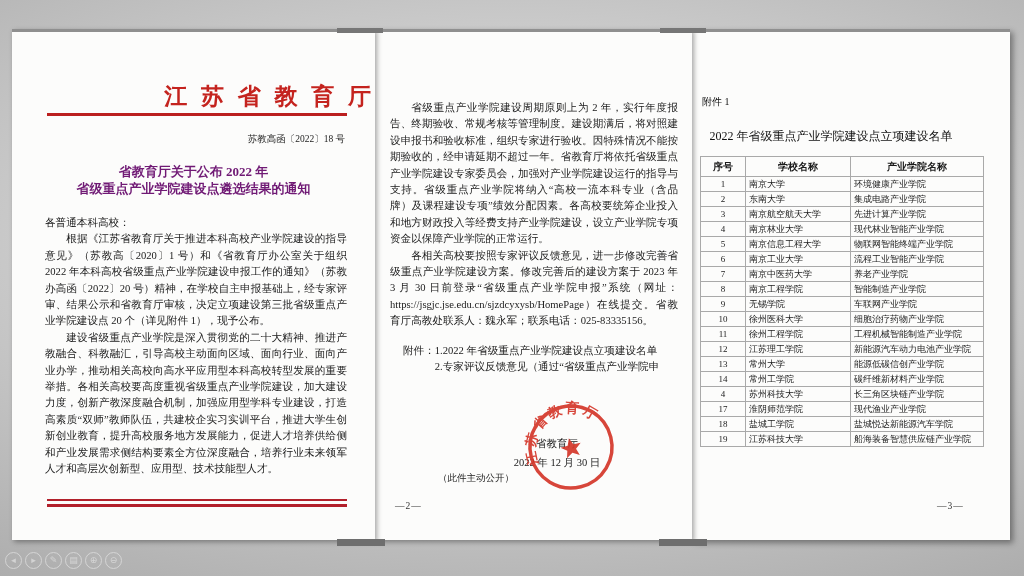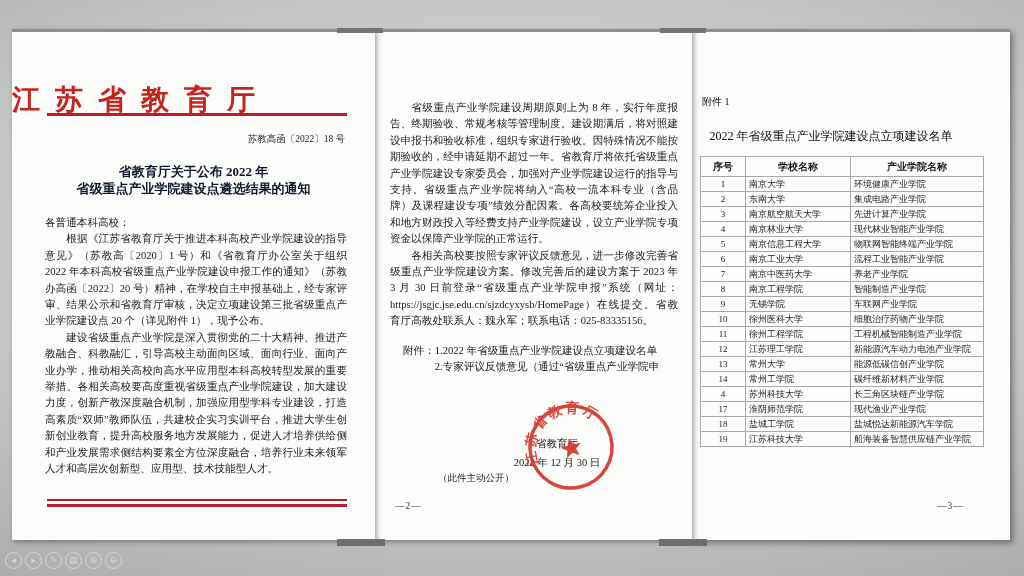--- a/index.html
+++ b/index.html
@@ -12,26 +12,26 @@
     position:absolute;top:29px;height:511px;background:#fcfcfb;
     border-top:3px solid #8f8f8f;box-sizing:border-box;
   }
   .page-1{left:12px;width:363px;z-index:3;box-shadow:2px 2px 5px rgba(0,0,0,.35);}
   .page-2{left:375px;width:317px;z-index:2;box-shadow:2px 2px 5px rgba(0,0,0,.35);}
   .page-3{left:692px;width:318px;z-index:1;box-shadow:3px 3px 6px rgba(0,0,0,.4);}
   .notch-top{position:absolute;top:28px;height:5px;width:46px;background:#767676;z-index:4;}
   .notch-bottom{position:absolute;top:539px;height:7px;width:48px;background:#6e6e6e;z-index:4;filter:blur(.5px);}
 
   
-  .agency-title{position:absolute;top:49px;left:0;width:100%;text-align:left;
-    color:#c4231e;font-size:28px;font-weight:bold;letter-spacing:4px;white-space:nowrap;}
+  .agency-title{position:absolute;top:49px;left:0;width:100%;text-align:right;
+    color:#c4231e;font-size:23px;font-weight:bold;letter-spacing:4px;white-space:nowrap;}
   .red-rule{position:absolute;top:81px;left:35px;width:300px;height:3px;background:#bb1f1f;}
   .doc-number{position:absolute;top:101px;right:30px;font-size:9.5px;color:#222;}
   .doc-title{position:absolute;top:131px;left:0;width:100%;text-align:center;
-    font-size:13px;font-weight:bold;line-height:17px;color:#0f172a;}
+    font-size:13px;font-weight:bold;line-height:17px;color:#701a75;}
   .body-text{position:absolute;left:33px;width:302px;font-size:10.6px;line-height:16.4px;
     text-align:justify;color:#1a1a1a;}
   .body-text p{margin:0;text-indent:2em;}
   .body-text .no-indent{text-indent:0;}
   .double-rule{position:absolute;top:467px;left:35px;width:300px;height:8px;
     border-top:2px solid #b2202b;border-bottom:3px solid #b2202b;box-sizing:border-box;}
 
   
   .attach-block{margin-top:13px;margin-left:13px;text-align:left;}
   .attach-block div{text-indent:0;line-height:16px;}
@@ -80,21 +80,21 @@
     <div class="body-text" style="top:183px;">
       <p class="no-indent">各普通本科高校：</p>
       <p>根据《江苏省教育厅关于推进本科高校产业学院建设的指导意见》（苏教高〔2020〕1 号）和《省教育厅办公室关于组织 2022 年本科高校省级重点产业学院建设申报工作的通知》（苏教办高函〔2022〕20 号）精神，在学校自主申报基础上，经专家评审、结果公示和省教育厅审核，决定立项建设第三批省级重点产业学院建设点 20 个（详见附件 1），现予公布。</p>
       <p>建设省级重点产业学院是深入贯彻党的二十大精神、推进产教融合、科教融汇，引导高校主动面向区域、面向行业、面向产业办学，推动相关高校向高水平应用型本科高校转型发展的重要举措。各相关高校要高度重视省级重点产业学院建设，加大建设力度，创新产教深度融合机制，加强应用型学科专业建设，打造高素质“双师”教师队伍，共建校企实习实训平台，推进大学生创新创业教育，提升高校服务地方发展能力，促进人才培养供给侧和产业发展需求侧结构要素全方位深度融合，培养行业未来领军人才和高层次创新型、应用型、技术技能型人才。</p>
     </div>
     <div class="double-rule"></div>
   </div>
 
   <div class="page page-2">
     <div class="body-text" style="top:68px;left:15px;width:288px;">
-      <p>省级重点产业学院建设周期原则上为 8 年，实行年度报告、终期验收、常规考核等管理制度。建设期满后，将对照建设申报书和验收标准，组织专家进行验收。因特殊情况不能按期验收的，经申请延期不超过一年。省教育厅将依托省级重点产业学院建设专家委员会，加强对产业学院建设运行的指导与支持。省级重点产业学院将纳入“高校一流本科专业（含品牌）及课程建设专项”绩效分配因素。各高校要统筹企业投入和地方财政投入等经费支持产业学院建设，设立产业学院专项资金以保障产业学院的正常运行。</p>
+      <p>省级重点产业学院建设周期原则上为 2 年，实行年度报告、终期验收、常规考核等管理制度。建设期满后，将对照建设申报书和验收标准，组织专家进行验收。因特殊情况不能按期验收的，经申请延期不超过一年。省教育厅将依托省级重点产业学院建设专家委员会，加强对产业学院建设运行的指导与支持。省级重点产业学院将纳入“高校一流本科专业（含品牌）及课程建设专项”绩效分配因素。各高校要统筹企业投入和地方财政投入等经费支持产业学院建设，设立产业学院专项资金以保障产业学院的正常运行。</p>
       <p>各相关高校要按照专家评议反馈意见，进一步修改完善省级重点产业学院建设方案。修改完善后的建设方案于 2023 年 3 月 30 日前登录“省级重点产业学院申报”系统（网址：https://jsgjc.jse.edu.cn/sjzdcyxysb/HomePage）在线提交。省教育厅高教处联系人：魏永军；联系电话：025-83335156。</p>
       <div class="attach-block">
         <div>附件：1.2022 年省级重点产业学院建设点立项建设名单</div>
         <div>　　　2.专家评议反馈意见（通过“省级重点产业学院申</div>
       </div>
     </div>
 
     <div class="sign-block">
       <div>省教育厅</div>
       <div>2022 年 12 月 30 日</div>

